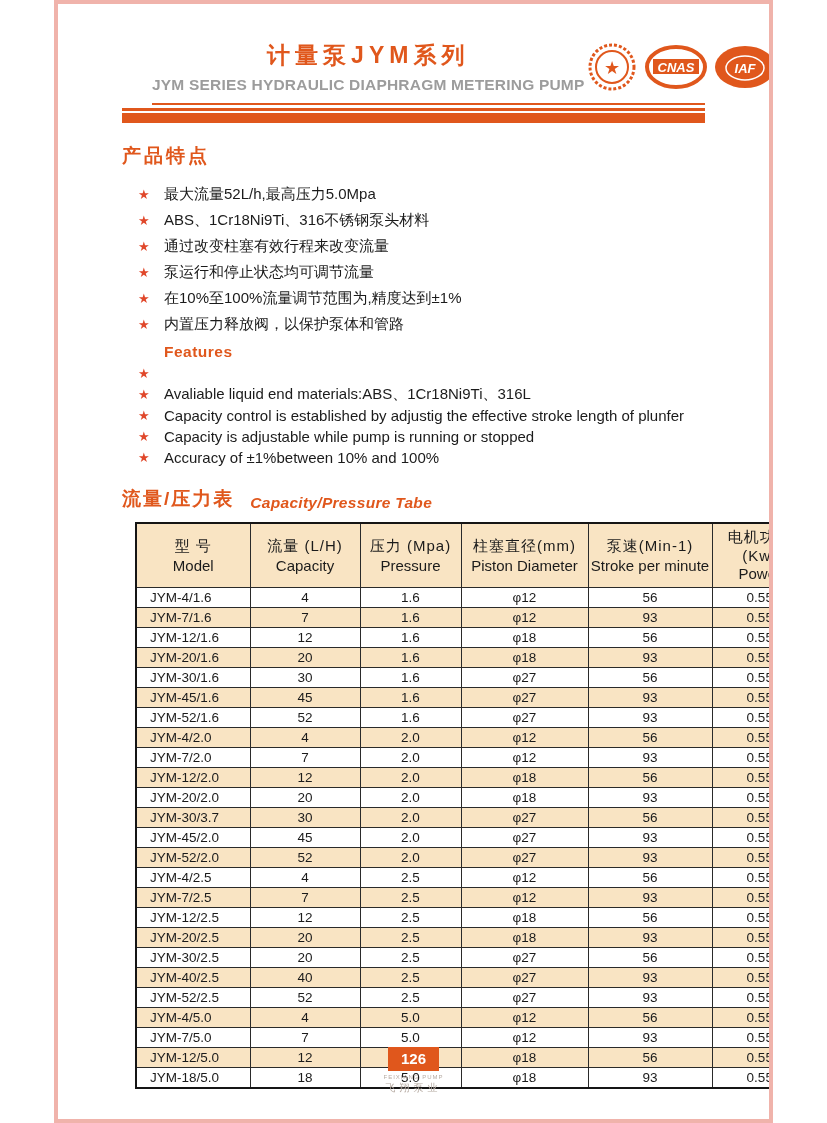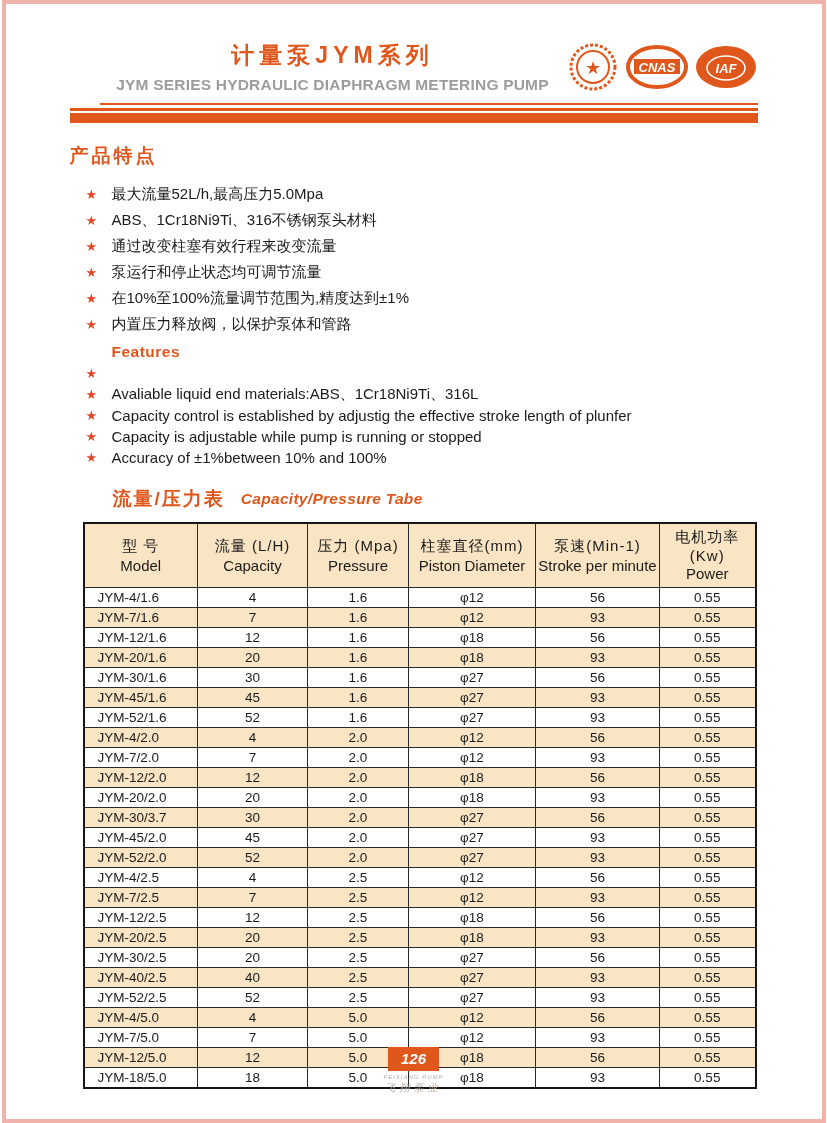--- a/index.html
+++ b/index.html
@@ -1,18 +1,18 @@
 <!DOCTYPE html>
 <html style="--accent: #e0571c; --rowTan: #f9e4c3;"><head>
 <meta charset="utf-8">
 <style>
   * { margin:0; padding:0; box-sizing:border-box; }
   html,body { background:#fff; }
   .page {
-    width:824px; height:1123px;
+    width:719px; height:1123px;
     border:4px solid #f0b3ab;
     background:#fff;
     font-family:"Liberation Sans", sans-serif;
     position:relative; overflow:hidden;
     margin:0 auto;
   }
   .content { padding:0 64px; }
 
   
   .head-row { display:flex; align-items:center; margin-top:36px; }
@@ -31,37 +31,37 @@
   
   .section-title { color:var(--accent); font-size:19px; font-weight:bold; margin-top:20px; letter-spacing:3px; }
   ul.feature-list { list-style:none; margin-top:12px; }
   ul.feature-list li { display:flex; align-items:center; height:26px; font-size:15px; color:#1b1b1b; }
   ul.en-list { margin-top:2px; }
   ul.en-list li { height:21px; }
   .star { color:#e0472a; margin:0 10px 0 16px; font-size:13px; flex:0 0 16px; }
   .features-heading { color:var(--accent); font-weight:bold; font-size:15.5px; margin:6px 0 2px 42px; letter-spacing:0.5px; }
 
   
-  .table-heading-row { display:flex; align-items:center; gap:16px; margin-top:18px;margin-left:43px; }
+  .table-heading-row { display:flex; align-items:flex-end; gap:16px; margin-top:18px; }
   .table-heading-cn { font-size:19px; font-weight:bold; color:var(--accent); letter-spacing:2px; }
   .table-heading-en { font-size:15.5px; font-weight:bold; color:var(--accent); letter-spacing:0.3px;font-style:italic; }
 
   table { border-collapse:collapse; margin:10px 0 0 13px; width:672px; table-layout:fixed; border:2px solid #151515; }
   th, td { border:1px solid #2a2a2a; }
   th { background:var(--rowTan); font-weight:normal; padding:4px 0 5px; color:#1b1b1b; }
   .th-cn { font-size:15px; letter-spacing:1px; }
   .th-en { font-size:15px; margin-top:1px; }
   td { height:19px; line-height:19px; font-size:13.5px; text-align:center; color:#1b1b1b; background:#fff; }
   td.model-cell { text-align:left; padding-left:13px; }
   tr.alt td { background:var(--rowTan); }
   col.c1{width:114px} col.c2{width:110px} col.c3{width:101px}
   col.c4{width:127px} col.c5{width:124px} col.c6{width:96px}
 
   
-  .footer { position:absolute; left:0; right:0; bottom:24px; text-align:center;font-style:italic; }
+  .footer { position:absolute; left:0; right:0; bottom:24px; text-align:center; }
   .page-badge { display:inline-block; background:var(--accent); color:#fff; font-size:15px; font-weight:bold; padding:3px 13px 4px; }
   .brand-en { font-size:6px; color:#b7aca4; letter-spacing:1px; margin-top:3px; }
   .brand-cn { font-size:10px; color:#b7aca4; letter-spacing:4px; margin-top:1px; }
 </style>
 </head>
 <body>
 
 <div class="page">
   <div class="content">
 

